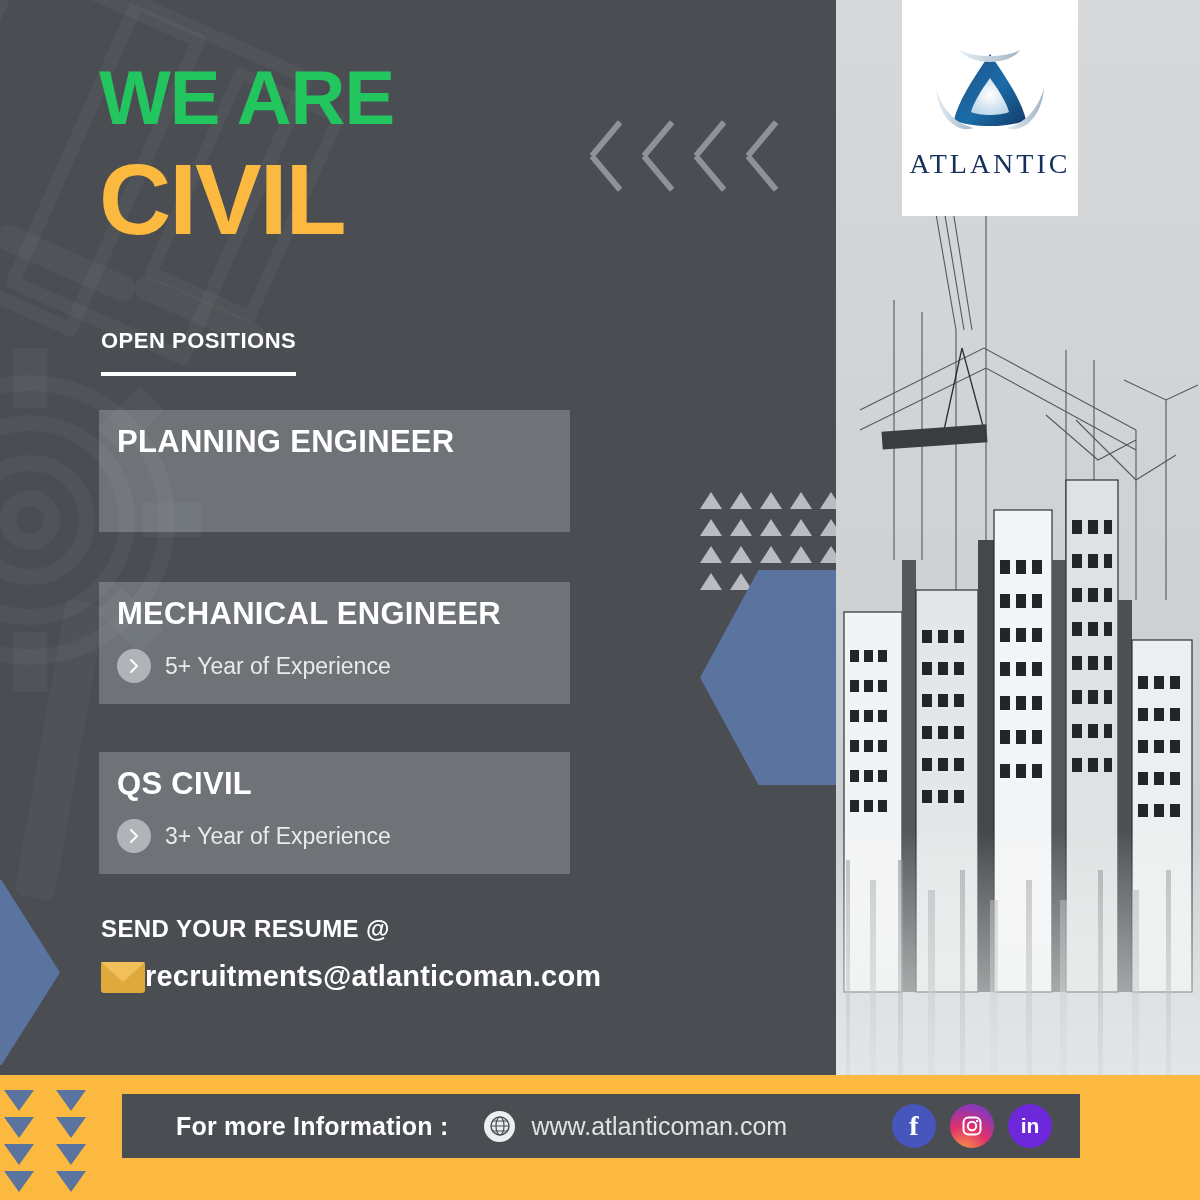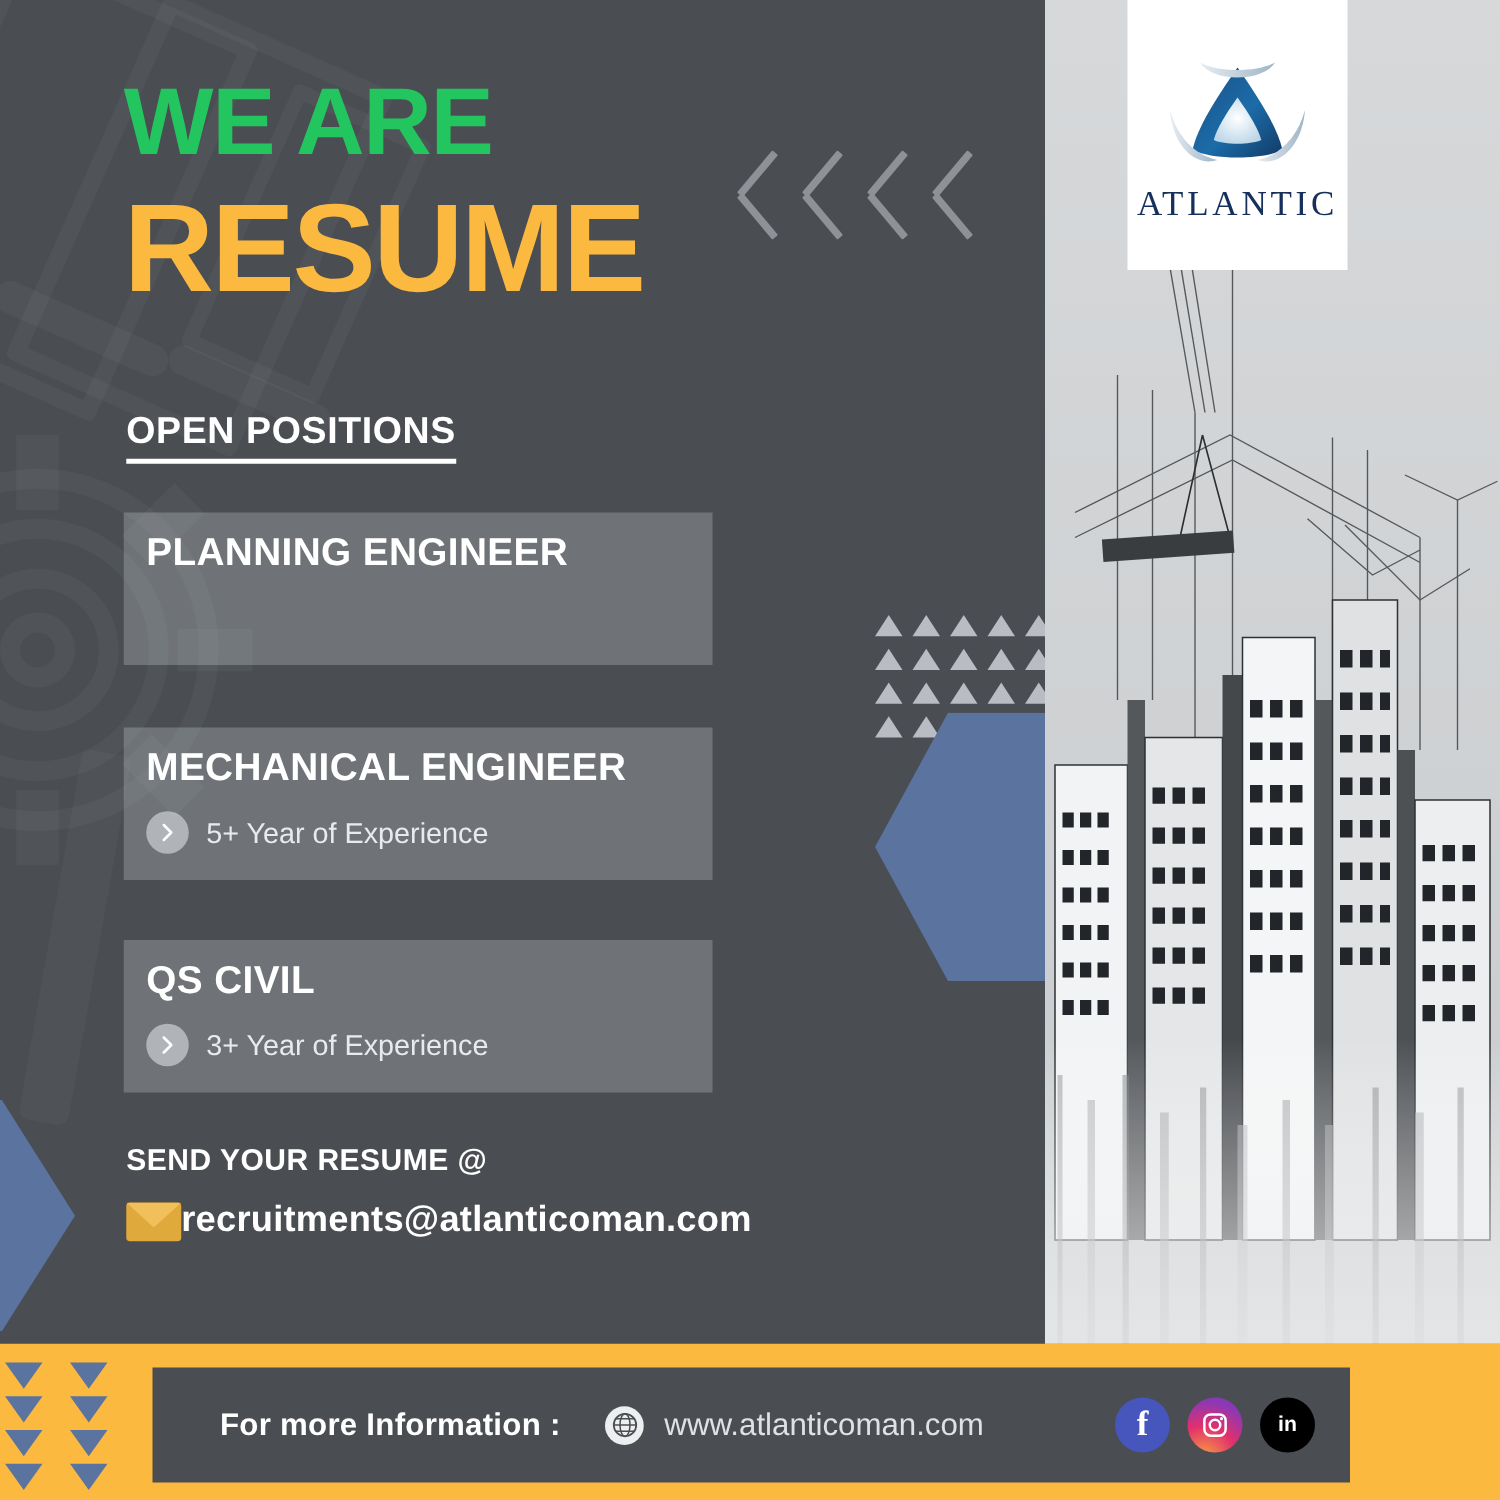--- a/index.html
+++ b/index.html
@@ -45,22 +45,22 @@
     background:#5a739f;
     clip-path:polygon(30% 0%,100% 0%,100% 32%,78% 50%,100% 68%,100% 100%,30% 100%,0% 50%);}
   
   .leftarrow{position:absolute;left:-70px;top:880px;width:130px;height:185px;background:#5a739f;
     clip-path:polygon(0% 0%,55% 0%,100% 50%,55% 100%,0% 100%,45% 50%);}
 
   
   .h1{position:absolute;left:99px;top:62px;font-size:76px;font-weight:bold;color:#22c55e;letter-spacing:-1px;line-height:.95;}
   .h2{position:absolute;left:99px;top:152px;font-size:100px;font-weight:bold;color:#fcb93f;letter-spacing:-2px;line-height:.95;}
 
-  .openpos{position:absolute;left:101px;top:328px;font-size:30px;font-weight:bold;color:#fff;letter-spacing:.5px;
-           border-bottom:4px solid #fff;padding-bottom:5px;display:inline-block;}
+  .openpos{position:absolute;left:101px;top:328px;font-size:22px;font-weight:bold;color:#fff;letter-spacing:.5px;
+           border-bottom:4px solid #fff;padding-bottom:18px;display:inline-block;}
 
   
   .card{position:absolute;left:99px;width:471px;height:122px;background:rgba(200,204,210,.30);padding:16px 18px 0 18px;}
   .c1{top:410px;} .c2{top:582px;} .c3{top:752px;}
   .jt{font-size:31px;font-weight:bold;color:#fff;letter-spacing:.3px;line-height:1;}
   .jrow{display:flex;align-items:center;gap:14px;margin-top:20px;}
   .arrowdot{width:34px;height:34px;border-radius:50%;background:rgba(230,233,238,.55);display:flex;align-items:center;justify-content:center;flex:0 0 auto;}
   .arrowdot svg{display:block;}
   .jexp{font-size:23px;color:#e8eaee;font-weight:400;}
 
@@ -78,29 +78,29 @@
   .photo svg{position:absolute;left:0;top:0;}
 
   
   .logobox{position:absolute;left:902px;top:0;width:176px;height:216px;background:#fff;display:flex;flex-direction:column;align-items:center;justify-content:center;}
   .logoname{font-family:"Liberation Serif", serif;font-size:28px;letter-spacing:3px;color:#16305c;margin-top:2px;}
 
   
   .yellowbar{position:absolute;left:0;top:1075px;width:1200px;height:125px;background:#fcb93f;}
   .ftri{position:absolute;left:4px;top:1090px;display:grid;grid-template-columns:repeat(2,52px);grid-template-rows:repeat(4,27px);}
   .ftri div{width:0;height:0;border-left:15px solid transparent;border-right:15px solid transparent;border-top:21px solid #5a739f;}
-  .darkbar{position:absolute;left:122px;top:1094px;width:958px;height:92px;background:#4a4d52;display:flex;align-items:center;}
+  .darkbar{position:absolute;left:122px;top:1094px;width:958px;height:64px;background:#4a4d52;display:flex;align-items:center;}
   .fmore{font-size:25px;font-weight:bold;color:#fff;margin-left:54px;letter-spacing:.2px;}
   .globe{width:31px;height:31px;border-radius:50%;background:#eceef0;margin-left:36px;display:flex;align-items:center;justify-content:center;flex:0 0 auto;}
   .site{font-size:25px;color:#dfe1e4;margin-left:16px;}
   .socials{margin-left:auto;margin-right:28px;display:flex;gap:14px;align-items:center;}
   .soc{width:44px;height:44px;border-radius:50%;display:flex;align-items:center;justify-content:center;color:#fff;font-weight:bold;}
   .fb{background:#4656bd;font-size:28px;font-family:"Liberation Serif",serif;}
   .ig{background:radial-gradient(circle at 30% 110%, #f9a03f 0%, #e1306c 45%, #8b38b6 80%);}
-  .li{background:#000000;font-size:17px;}
+  .li{background:#6d28d9;font-size:21px;}
 </style>
 </head>
 <body>
 
 <div class="poster">
 
   <div class="leftpanel">
     <div class="bp bp1"></div>
     <div class="bp bp2"></div>
     <div class="bp bp3"></div>
@@ -161,21 +161,21 @@
       <div class="tri"></div>
       <div class="tri"></div>
       <div class="tri"></div>
       <div class="tri"></div>
   </div>
 
   <div class="hex"></div>
   <div class="leftarrow"></div>
 
   <div class="h1">WE ARE</div>
-  <div class="h2">RESUME</div>
+  <div class="h2">CIVIL</div>
 
   <div class="openpos">OPEN POSITIONS</div>
 
   <div class="card c1">
     <div class="jt">PLANNING ENGINEER</div>
   </div>
 
   <div class="card c2">
     <div class="jt">MECHANICAL ENGINEER</div>
     <div class="jrow">

